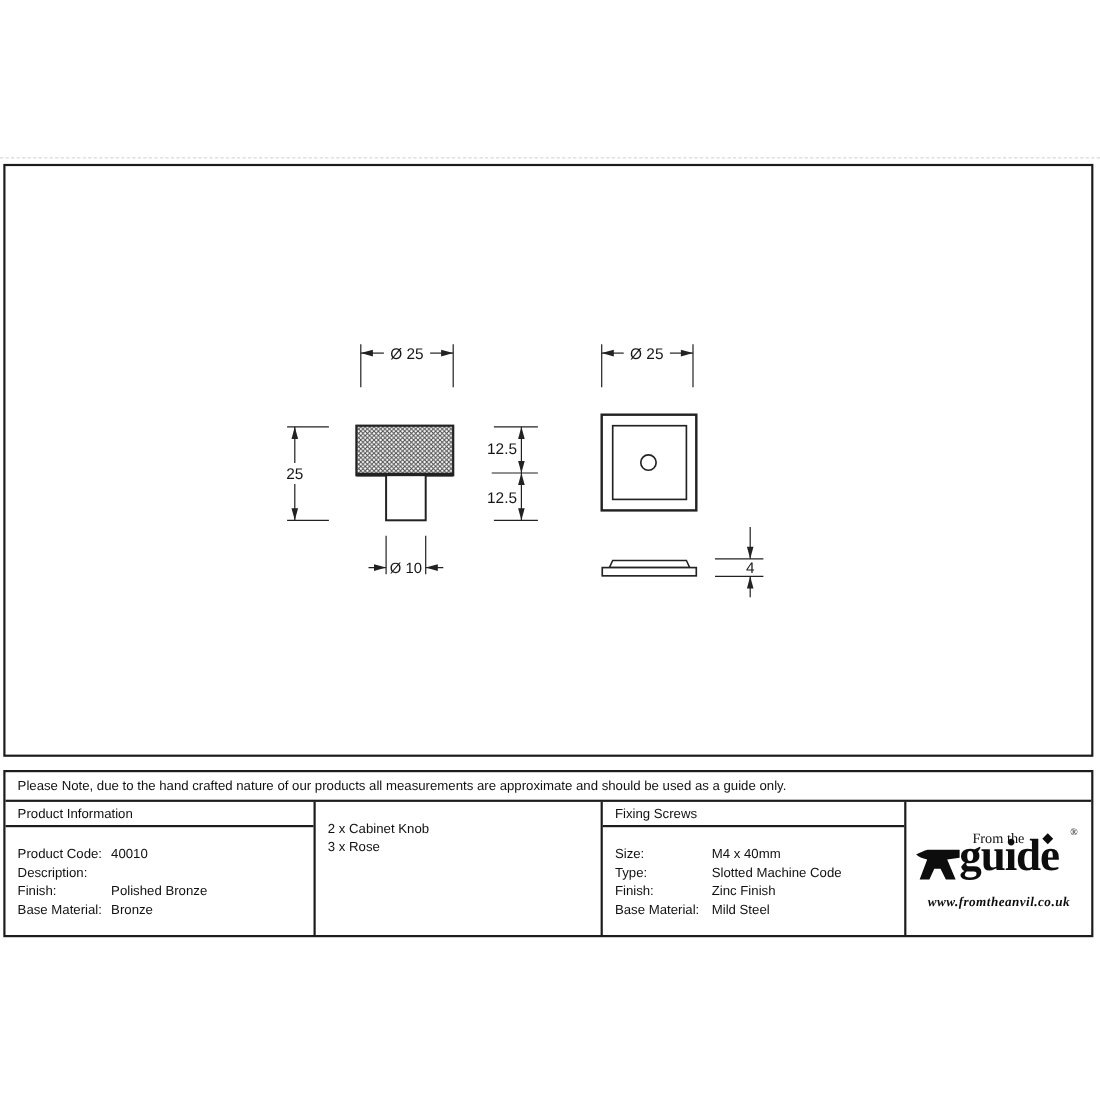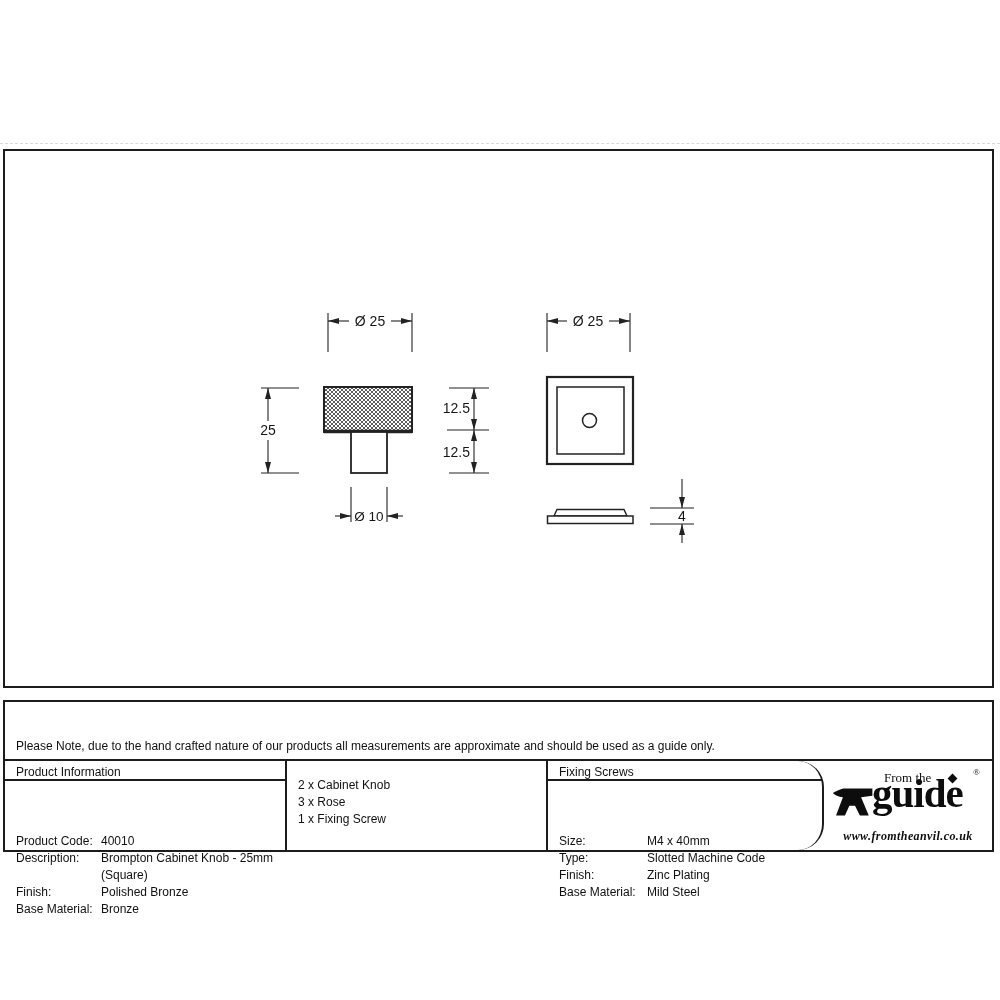--- a/index.html
+++ b/index.html
@@ -17,28 +17,28 @@
   .dim-text{font-family:"Liberation Sans",sans-serif;font-size:14px;fill:#161616;}
   .dim-text-sm{font-family:"Liberation Sans",sans-serif;font-size:13.5px;fill:#161616;}
 
   .lower-box{
     position:absolute;left:3px;top:700px;width:991px;height:152px;
     border:2px solid #1c1c1c;box-sizing:border-box;background:#fff;
     display:flex;flex-direction:column;
   }
   .note-row{
     height:27px;box-sizing:border-box;border-bottom:2px solid #1c1c1c;
-    font-size:12px;line-height:25px;padding-left:11px;white-space:nowrap;margin-top:32px;
+    font-size:12px;line-height:25px;padding-left:11px;white-space:nowrap;
   }
   .body-row{flex:1;display:flex;min-height:0;}
   .tcol{box-sizing:border-box;display:flex;flex-direction:column;}
-  .tcol.b-right{border-right:2px solid #1c1c1c;gap:36px;}
+  .tcol.b-right{border-right:2px solid #1c1c1c;}
   .col-product{flex:0 0 282px;}
   .col-pack{flex:0 0 261px;}
-  .col-screws{flex:0 0 276px;border-radius:26px;}
+  .col-screws{flex:0 0 276px;}
   .col-logo{flex:1;align-items:center;justify-content:center;border-radius:17px;}
   .thead{
     height:23px;box-sizing:border-box;border-bottom:2px solid #1c1c1c;
     font-size:12px;padding:4px 0 0 11px;white-space:nowrap;
   }
   .tbody{padding:16px 8px 4px 11px;font-size:12px;line-height:17px;}
   .kv{display:grid;grid-template-columns:85px 1fr;}
   .kv.wide{grid-template-columns:88px 1fr;}
   .kv .lab{white-space:nowrap;}
   .pack-item{white-space:nowrap;}
@@ -172,55 +172,53 @@
 
     <div class="tcol col-product b-right">
       <div class="thead">Product Information</div>
       <div class="tbody">
         <div class="kv">
           <span class="lab">Product Code:</span>
           <span class="val">40010</span>
         </div>
         <div class="kv">
           <span class="lab">Description:</span>
-          <span class="val">Brompton Cabinet Knob - 25mm (Square)</span>
         </div>
         <div class="kv">
           <span class="lab">Finish:</span>
           <span class="val">Polished Bronze</span>
         </div>
         <div class="kv">
           <span class="lab">Base Material:</span>
           <span class="val">Bronze</span>
         </div>
       </div>
     </div>
 
     <div class="tcol col-pack b-right">
       <div class="tbody">
         <div class="pack-item">2 x Cabinet Knob</div>
         <div class="pack-item">3 x Rose</div>
-        <div class="pack-item">1 x Fixing Screw</div>
       </div>
     </div>
 
     <div class="tcol col-screws b-right">
       <div class="thead">Fixing Screws</div>
       <div class="tbody">
         <div class="kv wide">
           <span class="lab">Size:</span>
           <span class="val">M4 x 40mm</span>
         </div>
         <div class="kv wide">
           <span class="lab">Type:</span>
           <span class="val">Slotted Machine Code</span>
         </div>
         <div class="kv wide">
           <span class="lab">Finish:</span>
-          <span class="val">Zinc Plating</span>
+          <span class="val">Zinc Finish</span>
         </div>
         <div class="kv wide">
           <span class="lab">Base Material:</span>
           <span class="val">Mild Steel</span>
         </div>
       </div>
     </div>
 
     <div class="tcol col-logo">
       <div class="logo-box">

